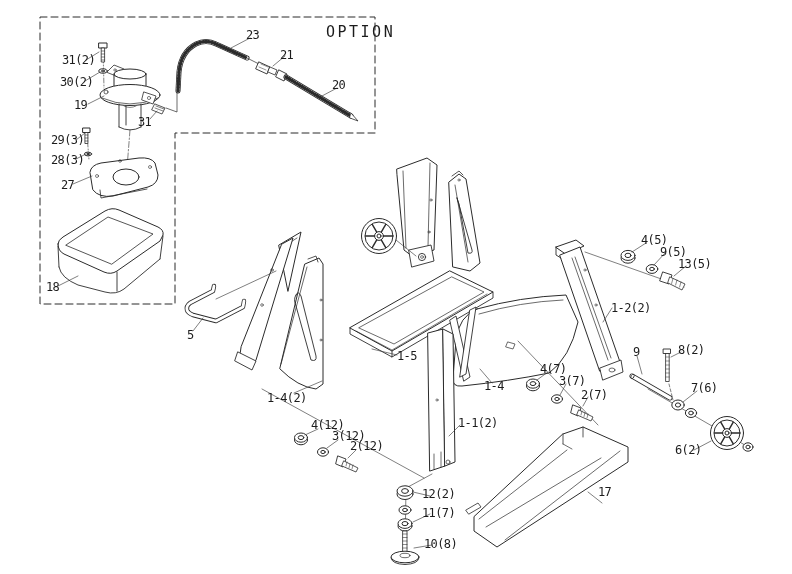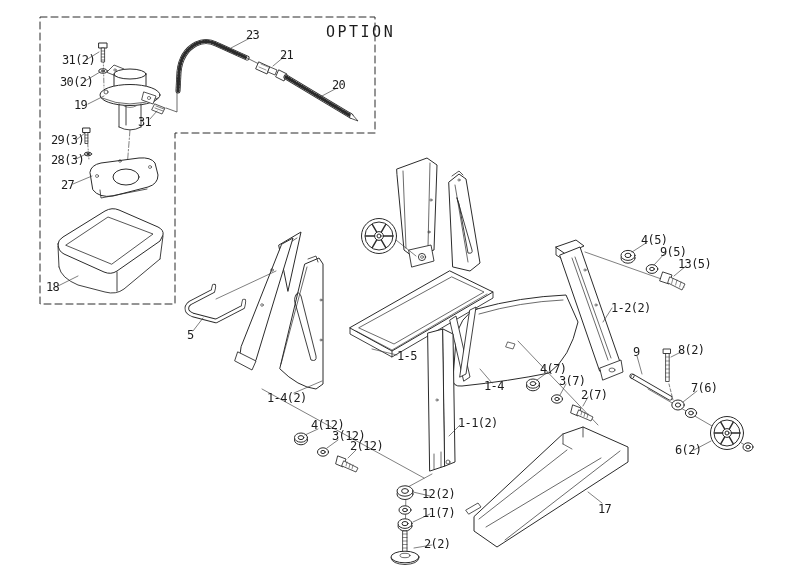--- a/index.html
+++ b/index.html
@@ -357,22 +357,22 @@
   <div class="lbl" style="left:267px;top:393px">1-4(2)</div>
   <div class="lbl" style="left:397px;top:351px">1-5</div>
   <div class="lbl" style="left:484px;top:381px">1-4</div>
   <div class="lbl" style="left:458px;top:418px">1-1(2)</div>
   <div class="lbl" style="left:611px;top:303px">1-2(2)</div>
   <div class="lbl" style="left:311px;top:420px">4(12)</div>
   <div class="lbl" style="left:332px;top:431px">3(12)</div>
   <div class="lbl" style="left:350px;top:441px">2(12)</div>
   <div class="lbl" style="left:422px;top:489px">12(2)</div>
   <div class="lbl" style="left:422px;top:508px">11(7)</div>
-  <div class="lbl" style="left:424px;top:539px">2(2)</div>
-  <div class="lbl" style="left:598px;top:504px">17</div>
+  <div class="lbl" style="left:424px;top:539px">10(8)</div>
+  <div class="lbl" style="left:598px;top:487px">17</div>
   <div class="lbl" style="left:641px;top:235px">4(5)</div>
   <div class="lbl" style="left:660px;top:247px">9(5)</div>
   <div class="lbl" style="left:678px;top:259px">13(5)</div>
   <div class="lbl" style="left:633px;top:347px">9</div>
   <div class="lbl" style="left:678px;top:345px">8(2)</div>
   <div class="lbl" style="left:691px;top:383px">7(6)</div>
   <div class="lbl" style="left:675px;top:445px">6(2)</div>
   <div class="lbl" style="left:540px;top:364px">4(7)</div>
   <div class="lbl" style="left:559px;top:376px">3(7)</div>
   <div class="lbl" style="left:581px;top:390px">2(7)</div>

